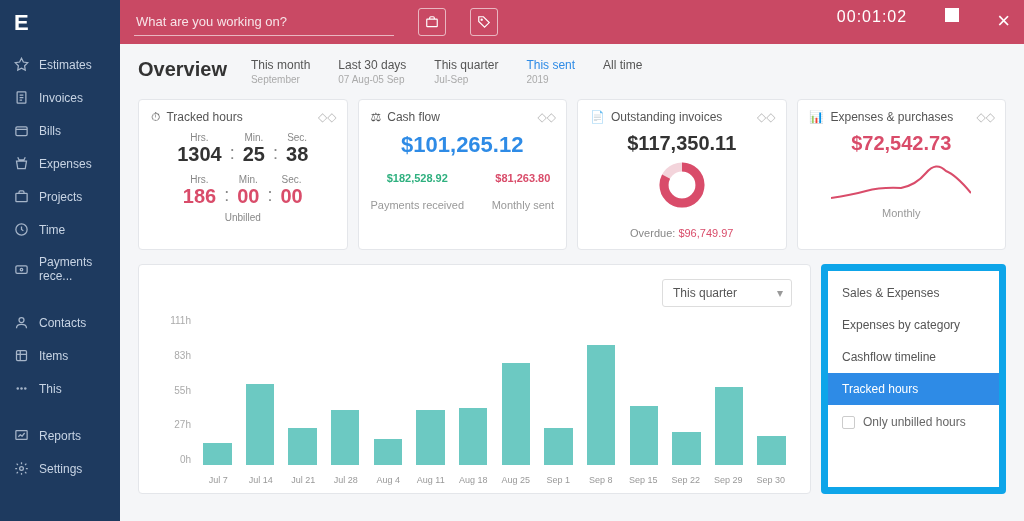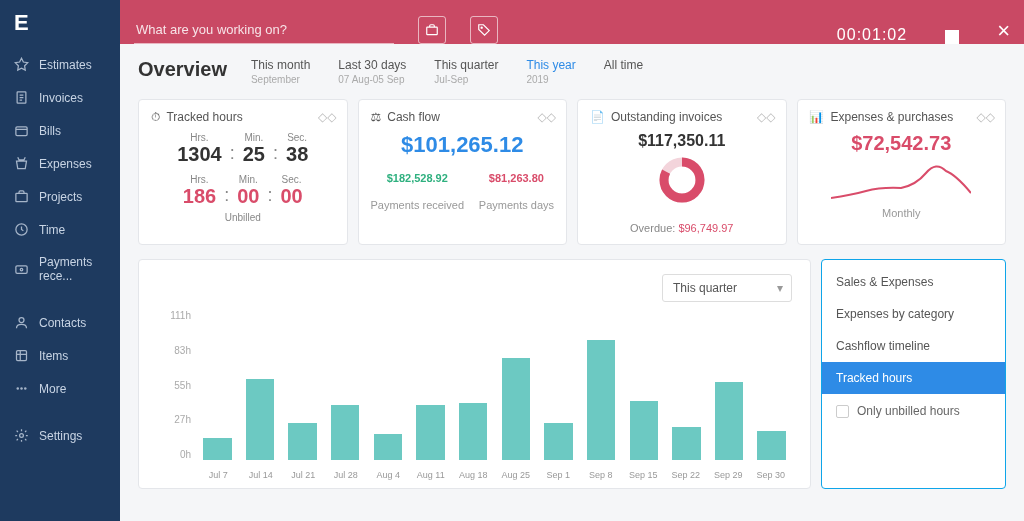--- a/index.html
+++ b/index.html
@@ -2,21 +2,21 @@
 <html><head>
 <meta charset="utf-8">
 <style>
 * { margin: 0; padding: 0; box-sizing: border-box; font-family: -apple-system, BlinkMacSystemFont, "Segoe UI", Arial, sans-serif; }
 body { width: 1024px; height: 521px; overflow: hidden; background: #f5f6f8; display: flex; }
 .sidebar { width: 120px; background: #1e3a5f; color: #a8b8cc; display: flex; flex-direction: column; padding: 10px 0; font-size: 12px; flex-shrink: 0; }
 .logo { color: #fff; font-size: 22px; font-weight: bold; padding: 0 14px 12px; }
 .nav-item { display: flex; align-items: center; gap: 10px; padding: 9px 14px; cursor: pointer; color: #c8d4e4; }
 .nav-icon { width: 15px; height: 15px; display: inline-flex; align-items: center; justify-content: center; opacity: 0.8; }
 .main { flex: 1; display: flex; flex-direction: column; overflow: hidden; }
-.topbar { height: 44px; background: #c94964; display: flex; align-items: flex-end; padding: 0 14px; gap: 24px; color: #fff; }
+.topbar { height: 44px; background: #c94964; display: flex; align-items: flex-start; padding: 8px 14px; gap: 24px; color: #fff; }
 .search-input { flex: 0 0 260px; background: transparent; border: none; border-bottom: 1px solid rgba(255,255,255,0.6); color: #fff; padding: 6px 2px; font-size: 13px; outline: none; }
 .search-input::placeholder { color: rgba(255,255,255,0.85); }
 .topbar-btn { width: 28px; height: 28px; border: 1px solid rgba(255,255,255,0.6); border-radius: 3px; display: flex; align-items: center; justify-content: center; cursor: pointer; }
 .timer { margin-left: auto; font-size: 16px; font-weight: 500; letter-spacing: 1px; }
 .stop-btn { width: 14px; height: 14px; background: #fff; margin-left: 14px; cursor: pointer; }
 .close-btn { font-size: 22px; margin-left: 14px; cursor: pointer; font-weight: 300; }
 .content { flex: 1; padding: 14px 18px; overflow: auto; }
 .header-row { display: flex; align-items: flex-start; gap: 24px; margin-bottom: 14px; }
 .page-title { font-size: 20px; font-weight: 600; color: #333; }
 .range-tabs { display: flex; gap: 28px; font-size: 12px; }
@@ -33,40 +33,40 @@
 .time-grid .val { font-size: 20px; font-weight: 600; color: #333; }
 .time-grid .sep { font-size: 18px; color: #888; align-self: flex-end; padding-bottom: 2px; }
 .time-grid.red .val { color: #d94c6a; }
 .unbilled { text-align: center; font-size: 10px; color: #888; margin-top: 4px; }
 .cash-big { text-align: center; font-size: 22px; font-weight: 600; color: #2e8be6; margin: 8px 0 14px; }
 .cash-row { display: flex; justify-content: space-between; font-size: 11px; }
 .cash-col { text-align: center; }
 .cash-col .amt.green { color: #2fb07f; font-weight: 600; }
 .cash-col .amt.red { color: #d94c6a; font-weight: 600; }
 .cash-col .sub { color: #999; margin-top: 15px; }
-.out-big { text-align: center; font-size: 16px; font-weight: 600; color: #333; margin: 4px 0 6px; }
+.out-big { text-align: center; font-size: 20px; font-weight: 600; color: #333; margin: 4px 0 6px; }
 .donut-wrap { display: flex; justify-content: center; margin: 2px 0; }
 .overdue { text-align: center; font-size: 11px; color: #888; margin-top: 18px; }
 .overdue .amt { color: #d94c6a; }
 .exp-big { text-align: center; font-size: 20px; font-weight: 600; color: #d94c6a; margin: 8px 0; }
 .spark-wrap { display: flex; justify-content: center; }
 .monthly { text-align: center; font-size: 11px; color: #999; margin-top: 4px; }
 .chart-section { display: flex; gap: 10px; }
 .chart-card { flex: 1; background: #fff; border: 1px solid #e4e6ea; border-radius: 4px; padding: 14px 18px 8px; }
 .chart-head { display: flex; justify-content: flex-end; margin-bottom: 8px; }
 .dropdown { border: 1px solid #ddd; border-radius: 3px; padding: 6px 24px 6px 10px; font-size: 12px; color: #555; cursor: pointer; position: relative; min-width: 130px; }
 .dropdown:after { content: "▾"; position: absolute; right: 8px; color: #999; }
 .bars-area { position: relative; height: 170px; }
 .y-axis { position: absolute; left: 0; top: 0; bottom: 20px; width: 34px; display: flex; flex-direction: column; justify-content: space-between; font-size: 10px; color: #aaa; text-align: right; }
 .bars { position: absolute; left: 40px; right: 0; bottom: 20px; top: 5px; display: flex; align-items: flex-end; gap: 2px; }
 .bar-col { flex: 1; display: flex; flex-direction: column; align-items: center; height: 100%; justify-content: flex-end; }
 .bar { width: 70%; background: #6cc9c2; }
 .x-labels { position: absolute; left: 40px; right: 0; bottom: 0; display: flex; }
 .x-lbl { flex: 1; text-align: center; font-size: 9px; color: #999; }
-.side-panel { width: 185px; background: #fff; border: 1px solid #0ea5e9; border-radius: 4px; padding: 6px 0; font-size: 12px; }
+.side-panel { width: 185px; background: #fff; border: 7px solid #0ea5e9; border-radius: 4px; padding: 6px 0; font-size: 12px; }
 .panel-item { padding: 9px 14px; cursor: pointer; color: #555; }
 .panel-item.active { background: #2e8be6; color: #fff; }
 .chk-row { padding: 10px 14px; display: flex; align-items: center; gap: 8px; color: #666; }
 .chk { width: 13px; height: 13px; border: 1px solid #ccc; border-radius: 2px; cursor: pointer; }
 svg { display: block; }
 </style>
 </head>
 <body>
 
 <div class="sidebar">
@@ -152,23 +152,32 @@
         <span>Items</span>
       </div>
       <div class="nav-item">
         <span class="nav-icon">
           <svg width="15" height="15" viewBox="0 0 24 24" fill="currentColor">
             <circle cx="6" cy="12" r="2"></circle>
             <circle cx="12" cy="12" r="2"></circle>
             <circle cx="18" cy="12" r="2"></circle>
           </svg>
         </span>
-        <span>More</span>
+        <span>This</span>
       </div>
       <div style="height:14px"></div>
+      <div class="nav-item">
+        <span class="nav-icon">
+          <svg width="15" height="15" viewBox="0 0 24 24" fill="none" stroke="currentColor" stroke-width="2">
+            <rect x="3" y="4" width="18" height="14" rx="1"></rect>
+            <path d="M7 14l3-3 3 2 4-5"></path>
+          </svg>
+        </span>
+        <span>Reports</span>
+      </div>
       <div class="nav-item">
         <span class="nav-icon">
           <svg width="15" height="15" viewBox="0 0 24 24" fill="none" stroke="currentColor" stroke-width="2">
             <circle cx="12" cy="12" r="3"></circle>
             <path d="M12 2v3M12 19v3M4.2 4.2l2.1 2.1M17.7 17.7l2.1 2.1M2 12h3M19 12h3M4.2 19.8l2.1-2.1M17.7 6.3l2.1-2.1"></path>
           </svg>
         </span>
         <span>Settings</span>
       </div>
     </div>
@@ -204,21 +213,21 @@
           </div>
           <div class="range-tab">
             <div class="lbl">Last 30 days</div>
             <div class="sub">07 Aug-05 Sep</div>
           </div>
           <div class="range-tab">
             <div class="lbl">This quarter</div>
             <div class="sub">Jul-Sep</div>
           </div>
           <div class="range-tab active">
-            <div class="lbl">This year</div>
+            <div class="lbl">This sent</div>
             <div class="sub">2019</div>
           </div>
           <div class="range-tab">
             <div class="lbl">All time</div>
             <div class="sub"></div>
           </div>
         </div>
     </div>
 
     <div class="cards">
@@ -271,21 +280,21 @@
           </div>
         <div class="card-action">◇◇</div>
         <div class="cash-big">$101,265.12</div>
         <div class="cash-row">
           <div class="cash-col">
               <div class="amt green">$182,528.92</div>
               <div class="sub">Payments received</div>
             </div>
           <div class="cash-col">
               <div class="amt red">$81,263.80</div>
-              <div class="sub">Payments days</div>
+              <div class="sub">Monthly sent</div>
             </div>
         </div>
       </div>
 
       <div class="card">
         <div class="card-head">
             <span>📄</span>
             <span>Outstanding invoices</span>
           </div>
         <div class="card-action">◇◇</div>

